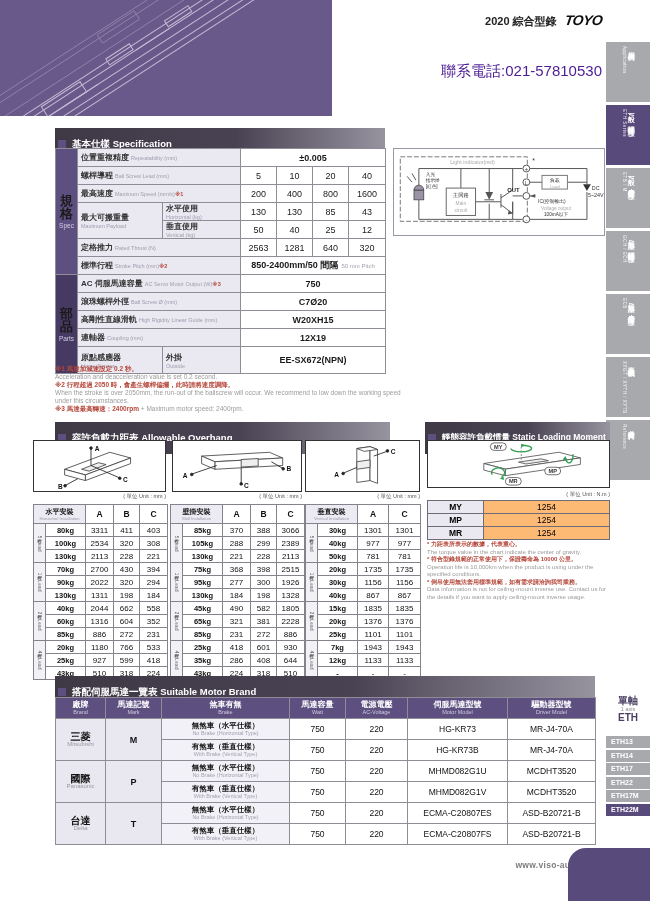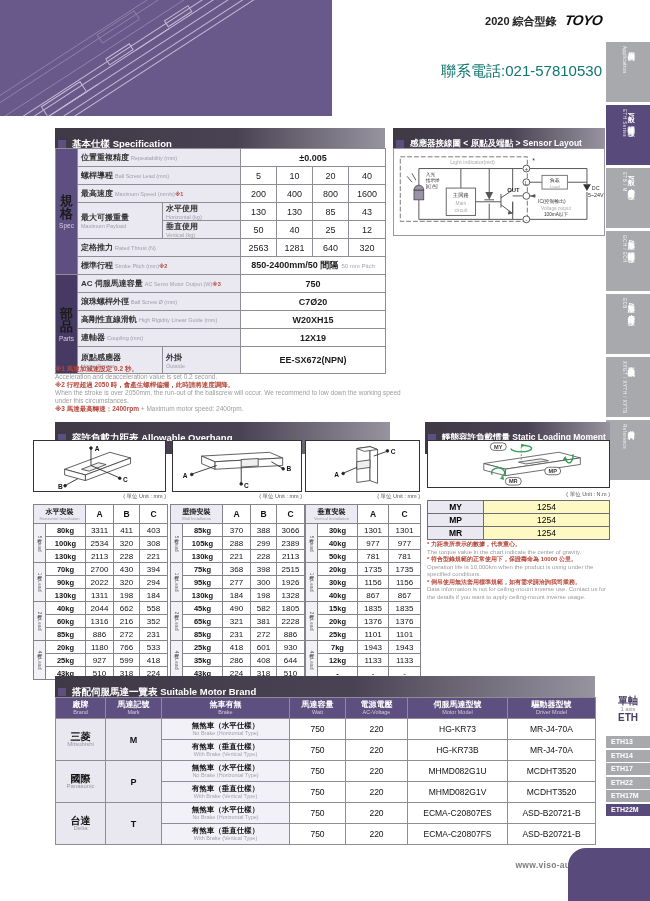--- a/index.html
+++ b/index.html
@@ -8,21 +8,21 @@
   svg text{font-family:"Liberation Sans","DejaVu Sans",sans-serif;}
 
   
   .hero{position:absolute;left:0;top:0;width:332px;height:116px;background:#69598a;overflow:hidden}
 
   
   .brandline{position:absolute;left:430px;top:12px;width:172px;text-align:right;
              font-size:11px;font-weight:bold;color:#222;white-space:nowrap}
   .logo{font-style:italic;font-weight:900;font-size:14px;letter-spacing:-.5px;color:#0d0d0d;
         display:inline-block;transform:skewX(-8deg);margin-left:8px}
-  .phone{position:absolute;left:430px;top:62px;width:172px;text-align:right;font-size:15px;color:#0f766e}
+  .phone{position:absolute;left:430px;top:62px;width:172px;text-align:right;font-size:15px;color:#4c1d95}
 
   
   .bar{position:absolute;height:32px;background:linear-gradient(90deg,#3f3946 0%,#494253 55%,#9general 0%);
        background:linear-gradient(90deg,#3f3946 0%,#494253 55%,#97939f 100%);
        color:#fff;font-size:9.5px;font-weight:bold;display:flex;align-items:center;
        padding-left:3px;box-sizing:border-box;white-space:nowrap}
   .bar::before{content:"";width:8px;height:8px;background:#5d5080;margin-right:6px;flex:none}
 
   
   .vtab{position:absolute;left:606px;width:44px;height:60px;background:#a7a9ad;
@@ -73,21 +73,21 @@
   .oh .hname .en{font-size:4.2px;color:#a0a0a8;font-weight:normal;display:block;line-height:5px}
   .oh .hL{font-weight:bold;font-size:8.5px}
   .oh .kg{font-weight:bold;font-size:7.5px}
   .oh td.lead{background:#f2f1f6;padding:0}
   .oh .lead div{writing-mode:vertical-rl;font-size:4.5px;color:#555;margin:0 auto;letter-spacing:.4px;line-height:11px}
 
   
   .smbox{position:absolute;left:427px;top:440px;width:183px;height:48px;border:1.5px solid #333;background:#fff;box-sizing:border-box}
   .smcap{position:absolute;left:427px;top:491px;width:183px;font-size:5.5px;color:#555;text-align:right}
   .sm-table{position:absolute;left:427px;top:500px;width:183px}
-  .sm-table td{border:1px solid #6f6c78;height:12px;font-size:8.5px;text-align:center;background:#fef9c3;padding:0}
+  .sm-table td{border:1px solid #6f6c78;height:12px;font-size:8.5px;text-align:center;background:#fdba74;padding:0}
   .sm-table td.l{background:#eae8f1;font-weight:bold}
 
   
   .mt{position:absolute;left:55px;top:697px;width:540px}
   .mt td{border:1px solid #8f8c96;text-align:center;height:20px;font-size:8.5px;background:#fff;padding:0;color:#111}
   .mt tr.hd td{background:#5d5080;color:#fff}
   .mt .hzh{font-size:8px;font-weight:bold;display:block;line-height:9px}
   .mt .hen{font-size:5.5px;color:#cfc9df;display:block;line-height:7px}
   .mt td.brand{background:#e9e7f0}
   .mt .bzh{font-size:10px;font-weight:bold;display:block;line-height:9px}
@@ -259,23 +259,20 @@
           <td class="vbold" colspan="4">12X19</td>
         </tr>
         <tr>
           <td class="lbl blk" rowspan="1"><span class="zh">原點感應器</span><span class="en">Home Sensor</span></td>
           <td class="lbl blk"><span class="zh">外掛</span><span class="en">Outside</span></td>
           <td class="vbold" colspan="4" style="height: 26px; border-radius: 10px;">EE-SX672(NPN)</td>
         </tr>
       </tbody>
   </table>
 
-  <div class="bar" style="left:393px;top:128px;width:212px;font-size:8.5px">
-    <span>感應器接線圖 &lt; 原點及端點 &gt; Sensor Layout</span>
-  </div>
   <div class="sensor-box">
     <svg width="210" height="86" viewBox="0 0 212 88">
       <rect x="5" y="8" width="130" height="66" fill="none" stroke="#777" stroke-width="1" stroke-dasharray="5,2"></rect>
 
       <path d="M24 38 V20 H130" stroke="#555" fill="none"></path>
       <path d="M67 40 V20" stroke="#555" fill="none"></path>
       <path d="M24 52 V72 H130" stroke="#555" fill="none"></path>
       <path d="M82 54 H108" stroke="#555" fill="none"></path>
       <path d="M96 20 V44" stroke="#555" fill="none"></path>
       <path d="M96 56 V72" stroke="#555" fill="none"></path>
@@ -474,21 +471,21 @@
             <div>導程20 Lead</div>
           </td>
           <td class="kg">40kg</td>
           <td>2044</td>
           <td>662</td>
           <td>558</td>
         </tr>
         <tr>
           <td class="kg">60kg</td>
           <td>1316</td>
-          <td>216</td>
+          <td>604</td>
           <td>352</td>
         </tr>
         <tr>
           <td class="kg">85kg</td>
           <td>886</td>
           <td>272</td>
           <td>231</td>
         </tr>
         <tr>
           <td class="lead" rowspan="3">

